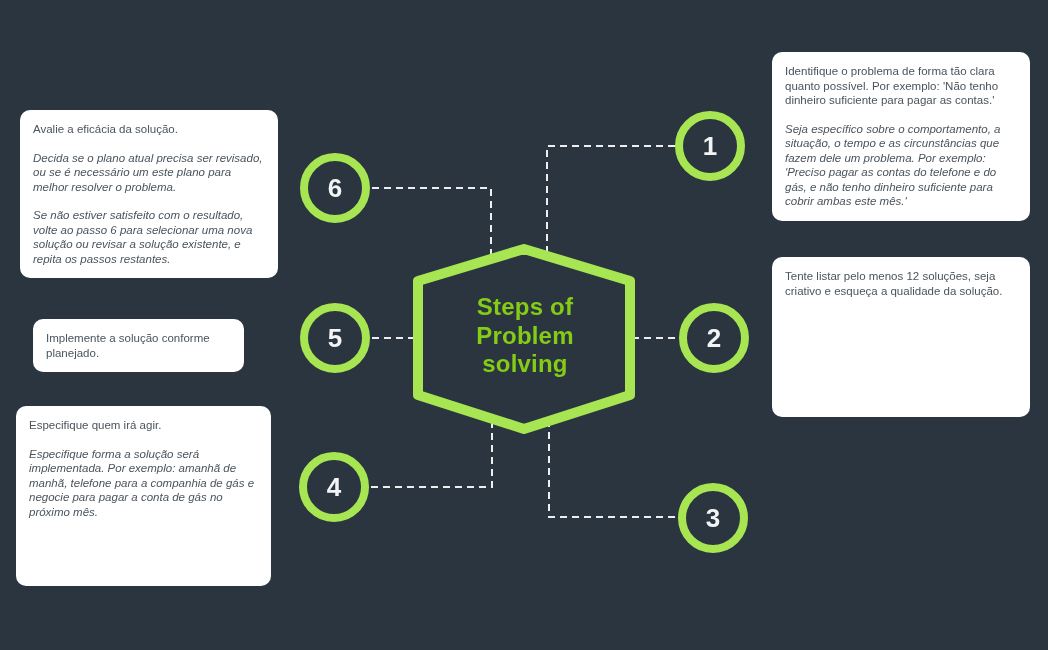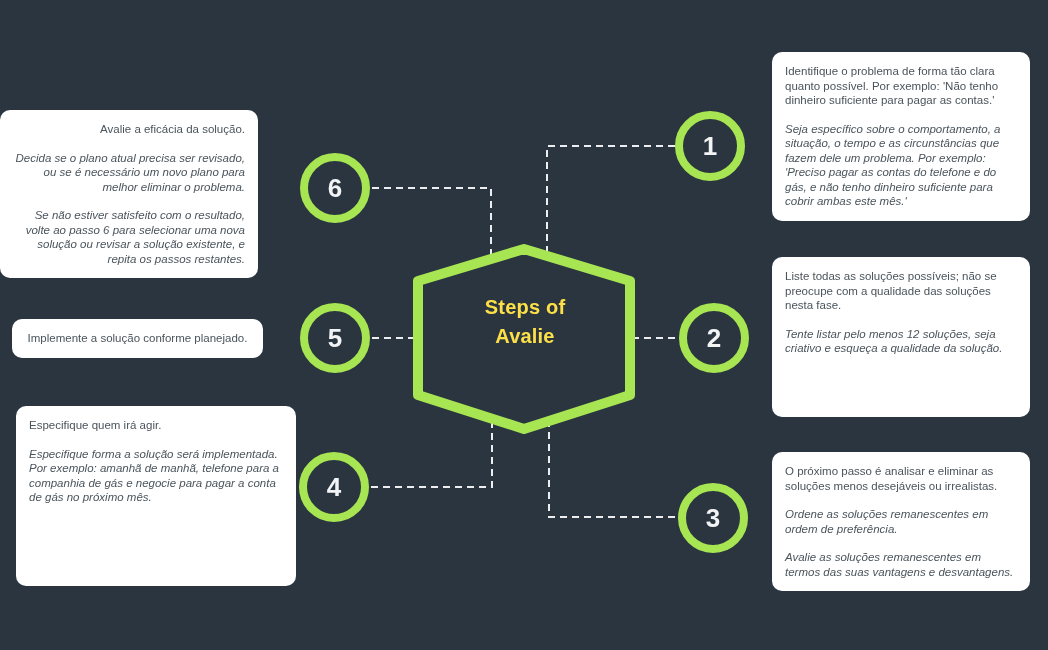--- a/index.html
+++ b/index.html
@@ -21,22 +21,22 @@
     top: 0;
     z-index: 1;
   }
   .hex-title {
     position: absolute;
     left: 425px;
     top: 293px;
     width: 200px;
     z-index: 2;
     text-align: center;
-    color: #fde047;
-    font-size: 20px;
+    color: #84cc16;
+    font-size: 24px;
     font-weight: bold;
     line-height: 28.5px;
     letter-spacing: 0.2px;
   }
   .step-circle {
     position: absolute;
     width: 54px;
     height: 54px;
     border: 8px solid #a7e652;
     border-radius: 50%;
@@ -69,44 +69,45 @@
   .note-box p {
     margin: 0;
   }
   .note-box p + p {
     margin-top: 14px;
     font-style: italic;
   }
   #box-1 { left: 772px; top: 52px;  min-height: 160px; }
   #box-2 { left: 772px; top: 257px; min-height: 160px; }
   #box-3 { left: 772px; top: 452px; min-height: 130px; }
-  #box-4 { left: 16px;  top: 406px; min-height: 180px; width: 280px; }
-  #box-5 { left: 12px;  top: 319px; min-height: 38px;  width: 251px; text-align: center; }
-  #box-6 { left: 0;  top: 110px; min-height: 162px; text-align: right; }
+  #box-4 { left: 16px;  top: 406px; min-height: 180px; width: 255px; }
+  #box-5 { left: 33px;  top: 319px; min-height: 38px;  width: 211px; }
+  #box-6 { left: 20px;  top: 110px; min-height: 162px; }
 </style>
 </head>
 <body>
 
 <div id="canvas">
 
   <svg id="diagram-svg" width="1048" height="650" viewBox="0 0 1048 650">
 
     <path d="M675 146 L547 146 L547 257" fill="none" stroke="#eceef0" stroke-width="2" stroke-dasharray="7 5"></path>
     <path d="M632 338 L679 338" fill="none" stroke="#eceef0" stroke-width="2" stroke-dasharray="7 5"></path>
     <path d="M549 420 L549 517 L678 517" fill="none" stroke="#eceef0" stroke-width="2" stroke-dasharray="7 5"></path>
     <path d="M371 487 L492 487 L492 419" fill="none" stroke="#eceef0" stroke-width="2" stroke-dasharray="7 5"></path>
     <path d="M372 338 L420 338" fill="none" stroke="#eceef0" stroke-width="2" stroke-dasharray="7 5"></path>
     <path d="M372 188 L491 188 L491 258" fill="none" stroke="#eceef0" stroke-width="2" stroke-dasharray="7 5"></path>
 
     <polygon points="524,249 630,281 630,395 524,429 418,395 418,281" fill="#2a3540" stroke="#a7e652" stroke-width="10" stroke-linejoin="round"></polygon>
   </svg>
 
   <div class="hex-title">
     <div>Steps of</div>
-    <div>Avalie</div>
+    <div>Problem</div>
+    <div>solving</div>
   </div>
 
   <div class="step-circle" id="circle-1">
     <span>1</span>
   </div>
   <div class="step-circle" id="circle-2">
     <span>2</span>
   </div>
   <div class="step-circle" id="circle-3">
     <span>3</span>
@@ -120,38 +121,32 @@
   <div class="step-circle" id="circle-6">
     <span>6</span>
   </div>
 
   <div class="note-box" id="box-1">
     <p>Identifique o problema de forma tão clara quanto possível. Por exemplo: 'Não tenho dinheiro suficiente para pagar as contas.'</p>
     <p>Seja específico sobre o comportamento, a situação, o tempo e as circunstâncias que fazem dele um problema. Por exemplo: 'Preciso pagar as contas do telefone e do gás, e não tenho dinheiro suficiente para cobrir ambas este mês.'</p>
   </div>
 
   <div class="note-box" id="box-2">
-    <p>Liste todas as soluções possíveis; não se preocupe com a qualidade das soluções nesta fase.</p>
     <p>Tente listar pelo menos 12 soluções, seja criativo e esqueça a qualidade da solução.</p>
   </div>
 
-  <div class="note-box" id="box-3">
-    <p>O próximo passo é analisar e eliminar as soluções menos desejáveis ou irrealistas.</p>
-    <p>Ordene as soluções remanescentes em ordem de preferência.</p>
-    <p>Avalie as soluções remanescentes em termos das suas vantagens e desvantagens.</p>
-  </div>
 
   <div class="note-box" id="box-4">
     <p>Especifique quem irá agir.</p>
     <p>Especifique forma a solução será implementada. Por exemplo: amanhã de manhã, telefone para a companhia de gás e negocie para pagar a conta de gás no próximo mês.</p>
   </div>
 
   <div class="note-box" id="box-5">
     <p>Implemente a solução conforme planejado.</p>
   </div>
 
   <div class="note-box" id="box-6">
     <p>Avalie a eficácia da solução.</p>
-    <p>Decida se o plano atual precisa ser revisado, ou se é necessário um novo plano para melhor eliminar o problema.</p>
+    <p>Decida se o plano atual precisa ser revisado, ou se é necessário um este plano para melhor resolver o problema.</p>
     <p>Se não estiver satisfeito com o resultado, volte ao passo 6 para selecionar uma nova solução ou revisar a solução existente, e repita os passos restantes.</p>
   </div>
 
 </div>
 
 </body></html>

